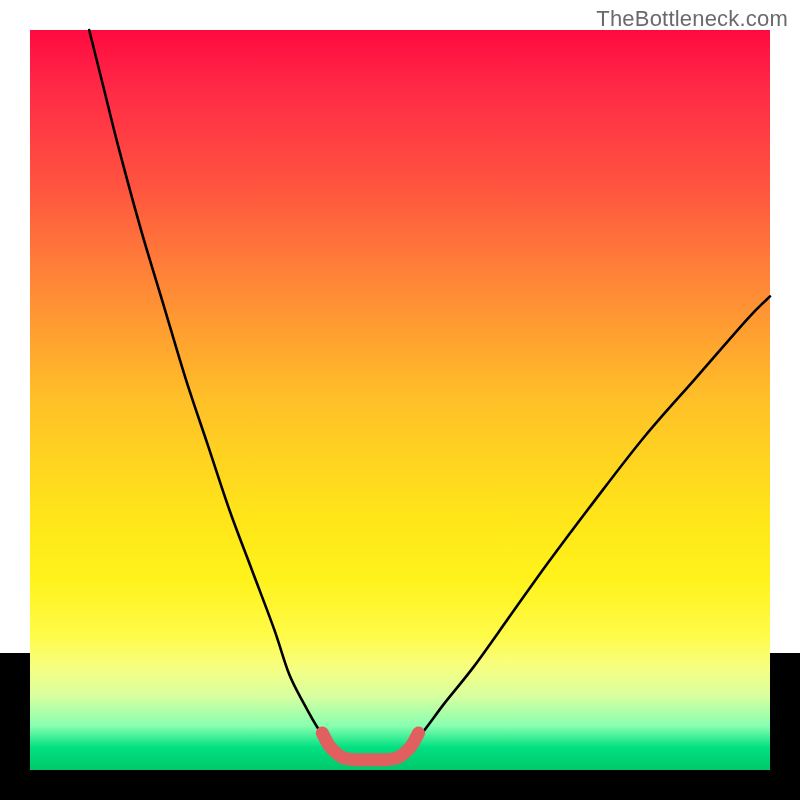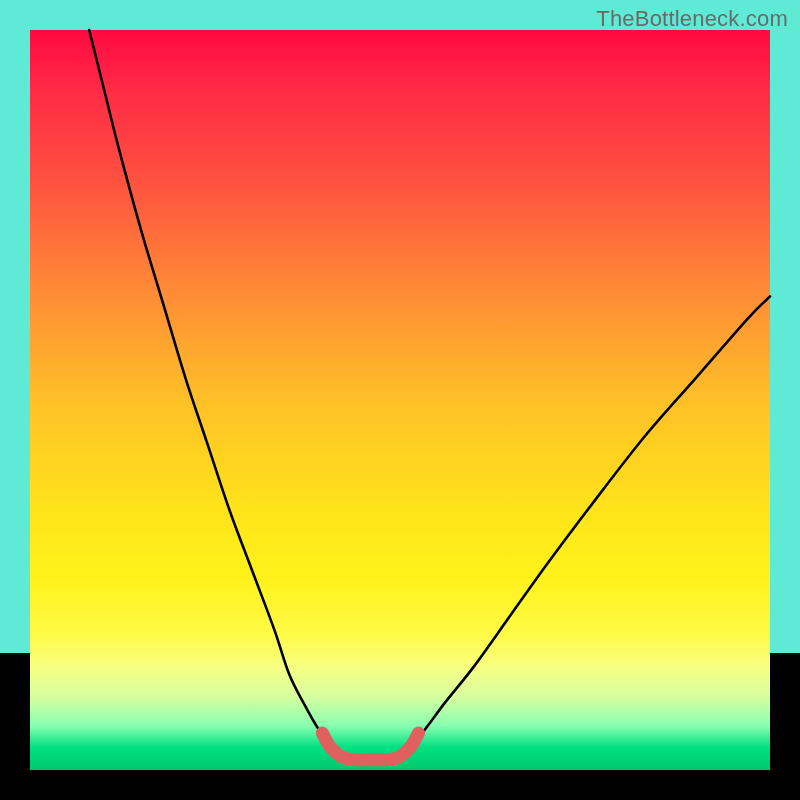--- a/index.html
+++ b/index.html
@@ -8,21 +8,21 @@
     width: 800px;
     height: 800px;
     overflow: hidden;
     background: #000;
     font-family: Arial, Helvetica, sans-serif;
   }
   .frame {
     position: relative;
     width: 800px;
     height: 653px;
-    background: #5eead4;
+    background: #ffffff;
   }
   .plot-area {
     position: absolute;
     left: 30px;
     top: 30px;
     width: 740px;
     height: 740px;
     
     background: linear-gradient(
       to bottom,

